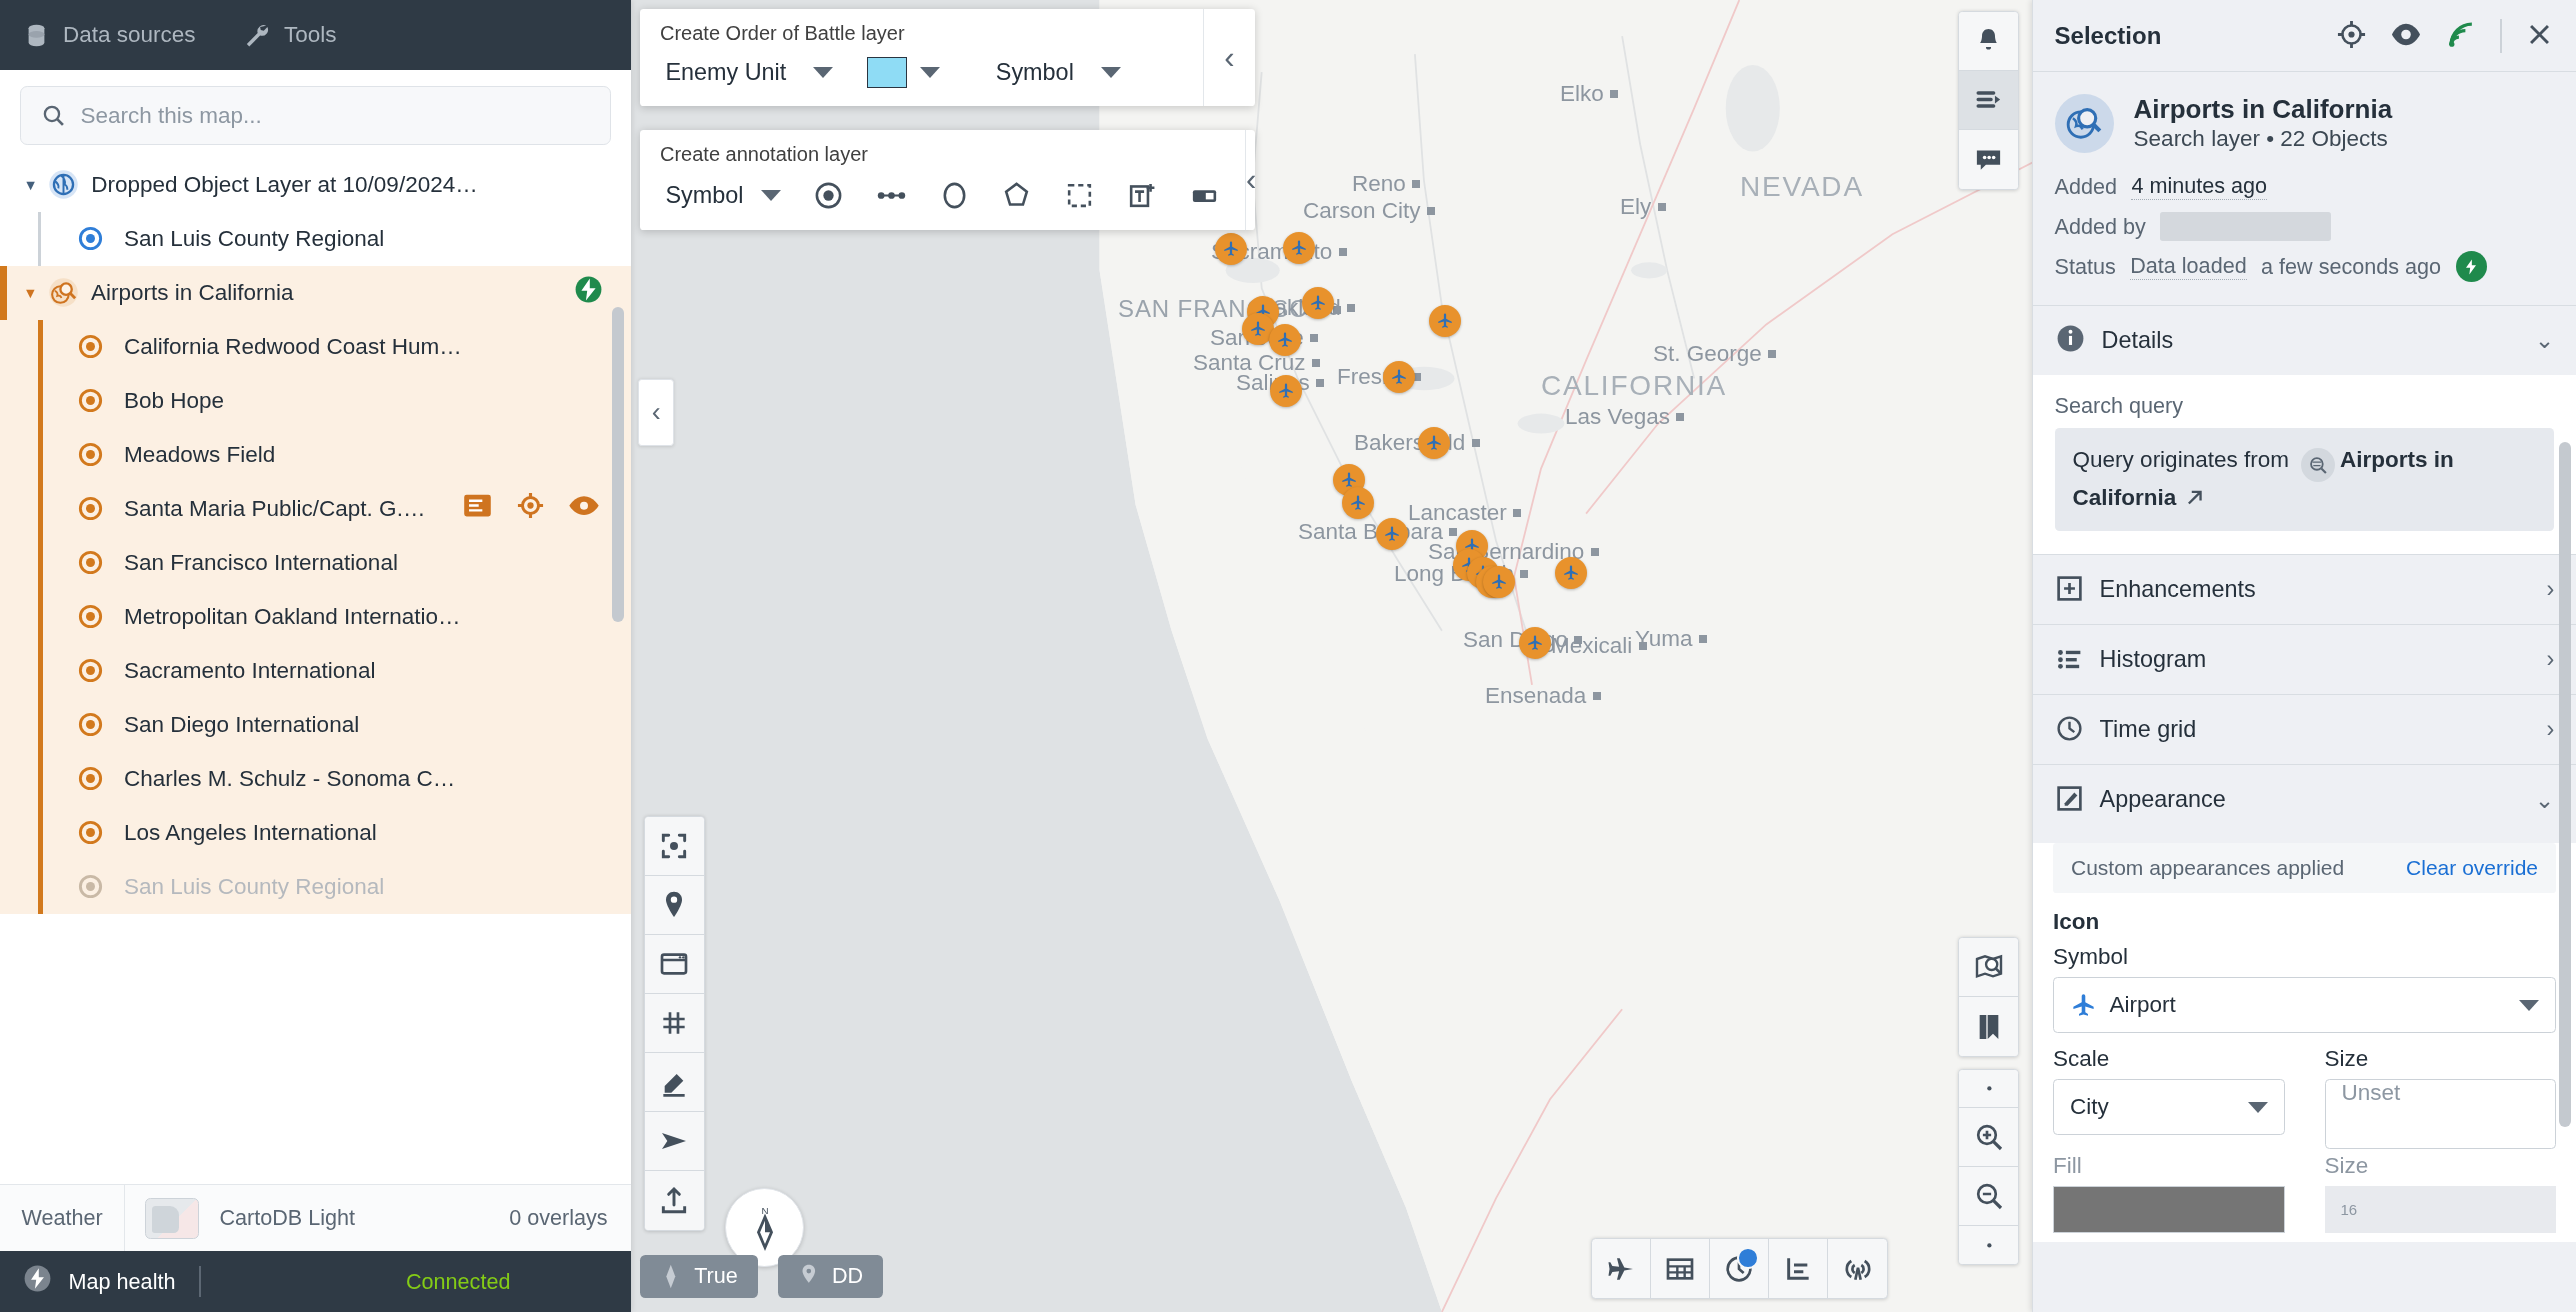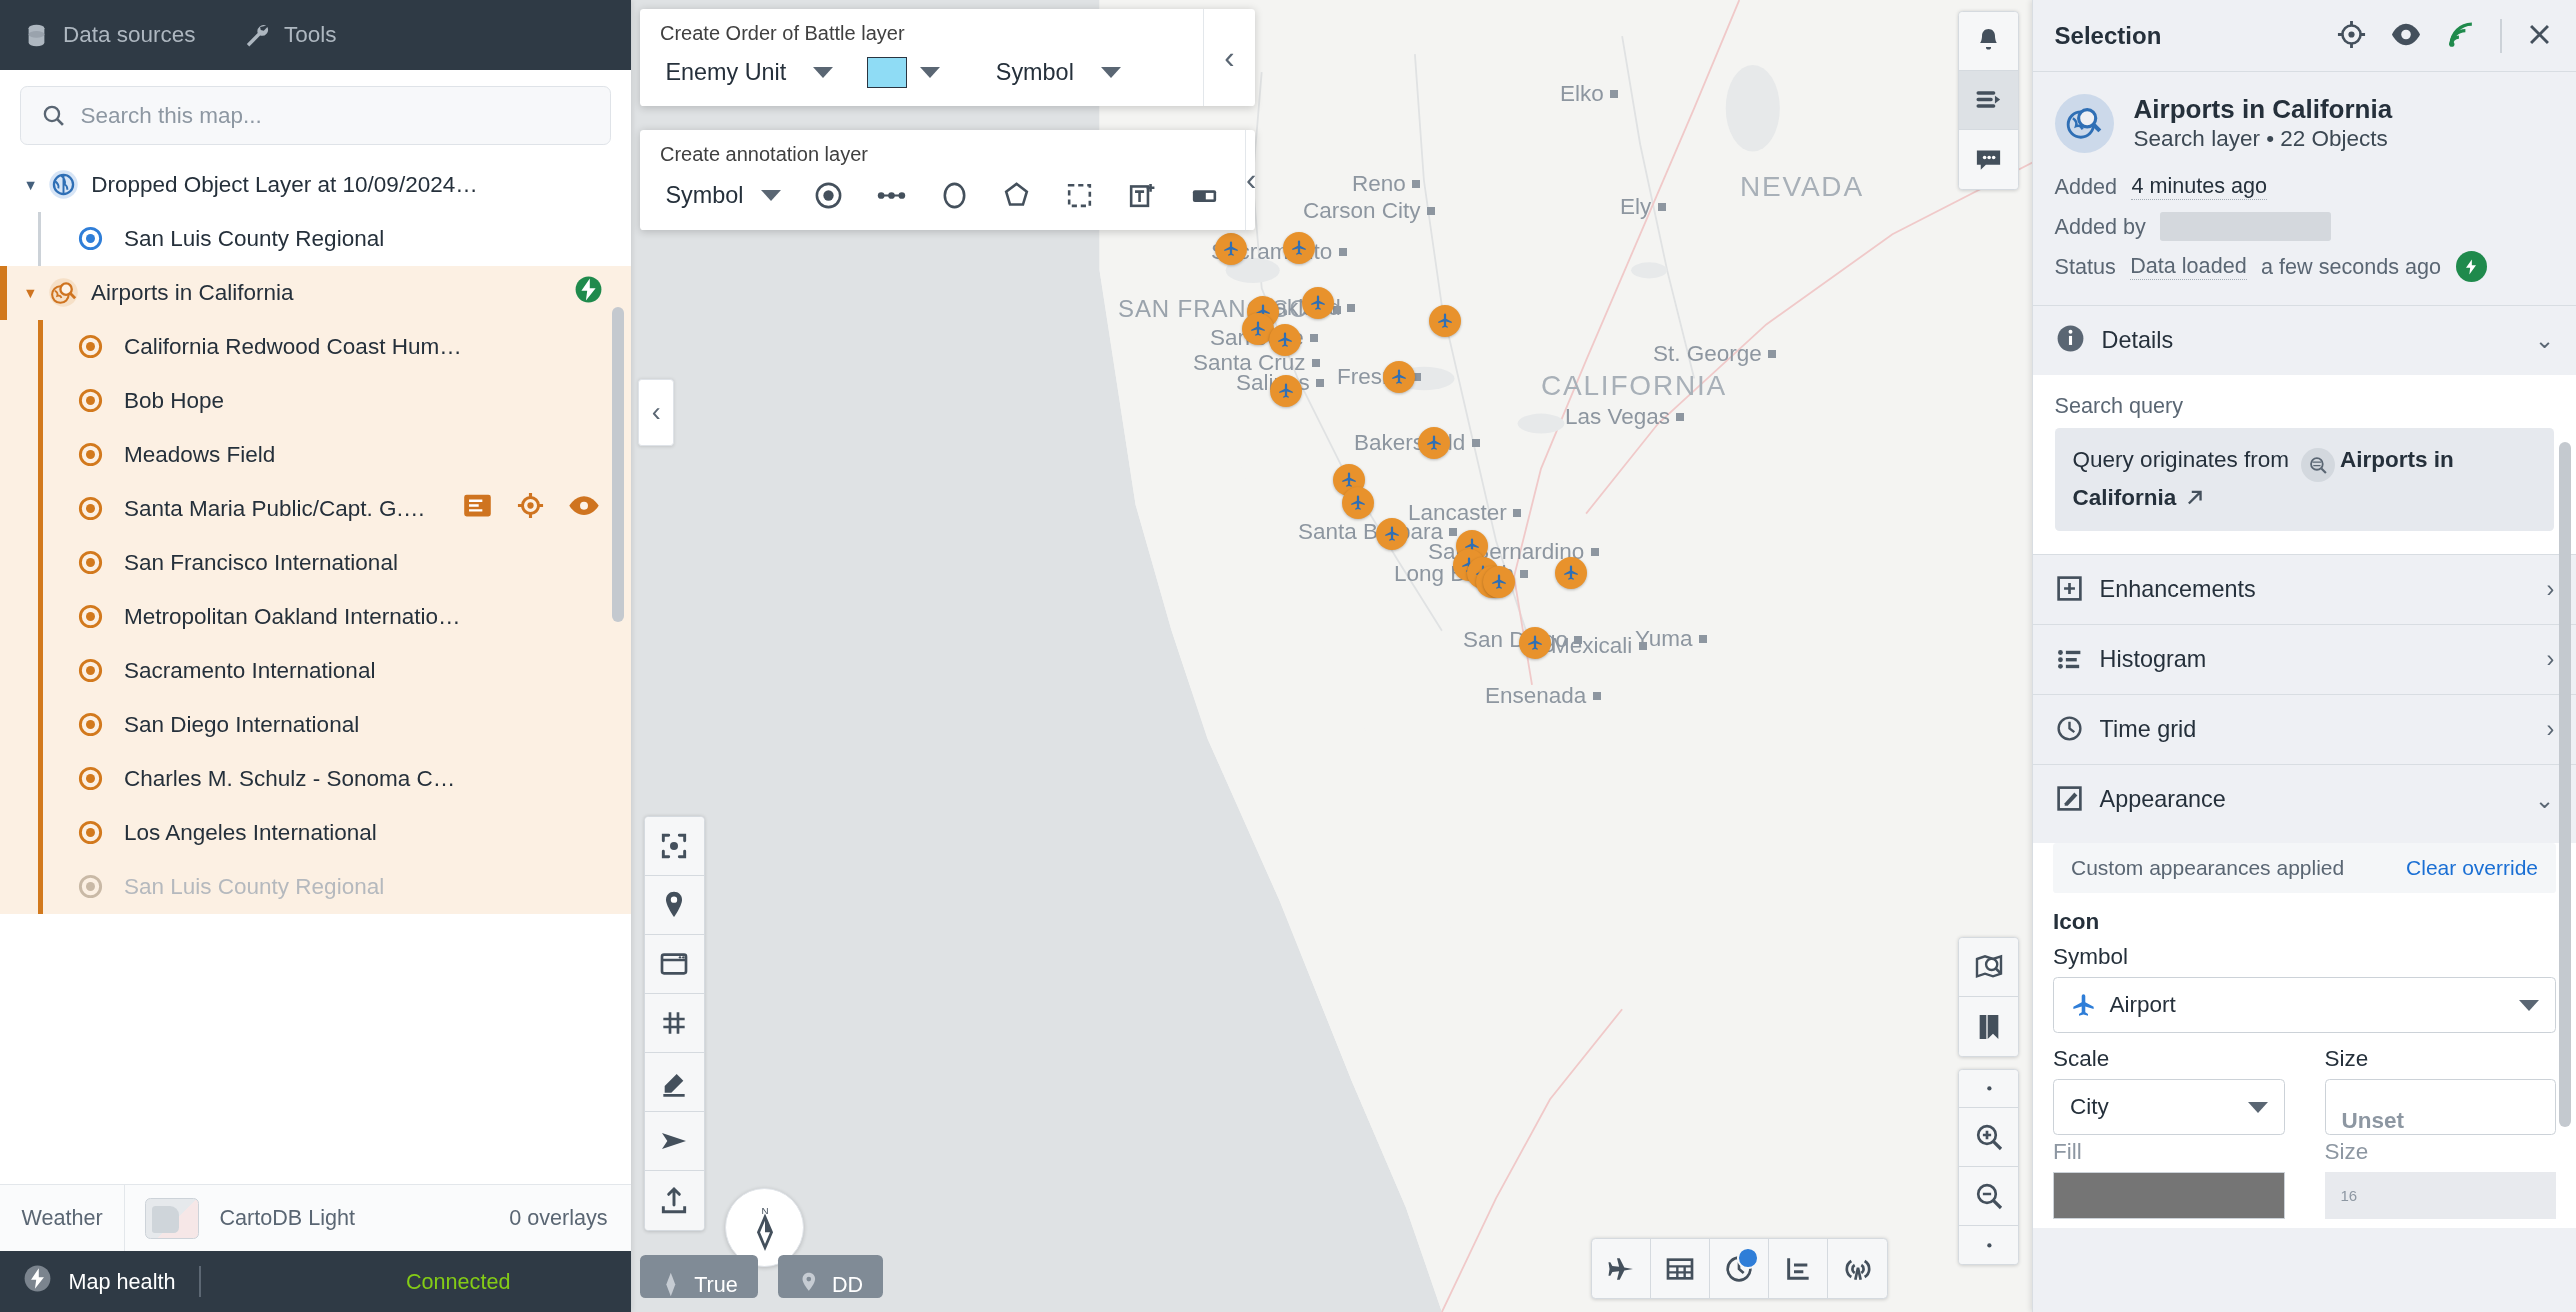--- a/index.html
+++ b/index.html
@@ -125,21 +125,21 @@
 
   .sidecollapse { position:absolute; left:7.2px; top:379px; width:36px; height:67px; background:#fff;
     border:0.9px solid #dfe3e8; border-radius:3.6px; display:flex; align-items:center;
     justify-content:center; font-size:27px; color:#5a6673; cursor:pointer;
     box-shadow:0 0.9px 3.6px rgba(0,0,0,.12); }
 
   .compass { position:absolute; left:728px; bottom:45px; width:79px; height:79px; border-radius:50%;
     background:#fff; border:0.9px solid #dfe3e8; display:flex; align-items:center;
     justify-content:center; box-shadow:0 0.9px 4.5px rgba(0,0,0,.18); }
 
-  .chip { height:43px; background:#808b96; border-radius:5.4px; display:flex; align-items:flex-end;
+  .chip { height:43px; background:#808b96; border-radius:5.4px; display:flex; align-items:center;
     gap:12.6px; padding:0 20px; color:#fff; font-size:21.6px; cursor:pointer; }
   .chips { position:absolute; left:9px; bottom:14.4px; display:flex; gap:20px; }
 
   
   .right-panel { position:absolute; right:0; top:0; width:544px; height:1312px;
     background:#eef0f4; display:flex; flex-direction:column; z-index:30;
     box-shadow:-1.8px 0 5.4px rgba(0,0,0,.10); border-left:0.9px solid #d8dde2; }
   .rp-header { height:72px; display:flex; align-items:center; padding:0 21.6px;
     border-bottom:0.9px solid #d8dde2; background:#eef0f4; flex:0 0 72px; }
   .rp-title { font-size:24px; font-weight:bold; color:#25303b; }
@@ -183,23 +183,23 @@
   .clear-override { margin-left:auto; color:#1a6fd4; cursor:pointer; }
   .sec-title { font-size:22.5px; font-weight:bold; color:#25303b; padding:16px 20px 5.4px 20px; }
   .fld-label { font-size:22.5px; color:#25303b; padding:3.6px 20px 7.2px 20px; }
   .fld-label.muted { color:#8d97a2; }
   .select-ctl { margin:0 20px; height:56px; border:0.9px solid #ccd2d8; border-radius:4.5px;
     background:#fff; display:flex; align-items:center; padding:0 16px; gap:12.6px;
     font-size:22.5px; color:#25303b; cursor:pointer; }
   .select-ctl .cd { margin-left:auto; }
   .two-col { display:flex; }
   .two-col > div { width:50%; }
-  .input-ctl { margin:0 20px; height:56px; border:0.9px solid #ccd2d8; border-radius:4.5px;
-    background:#fff; display:flex; align-items:flex-end; padding:0 16px; font-size:22.5px;
-    color:#8d97a2;font-weight:bold; }
+  .input-ctl { margin:0 20px; height:70px; border:0.9px solid #ccd2d8; border-radius:4.5px;
+    background:#fff; display:flex; align-items:flex-start; padding:0 16px; font-size:22.5px;
+    color:#8d97a2; }
   .row-toggle { display:flex; align-items:center; padding:14.4px 20px 3.6px 20px; }
   .row-toggle .t { font-size:22.5px; font-weight:bold; color:#25303b; }
   .toggle { margin-left:auto; width:52px; height:27px; border-radius:14.4px; background:#d4d8dd;
     position:relative; cursor:pointer; }
   .toggle .knob { position:absolute; left:0; top:-4.5px; width:36px; height:36px; border-radius:50%;
     background:#fff; border:1.8px solid #b8bfc6; }
   .color-swatch { margin:0 20px; height:47px; background:#757575; border:0.9px solid #ccd2d8; }
   .size-box { margin:0 20px; height:47px; background:#e8eaee; display:flex; align-items:center;
     padding:0 16px; font-size:15px; color:#8d97a2; }
 

